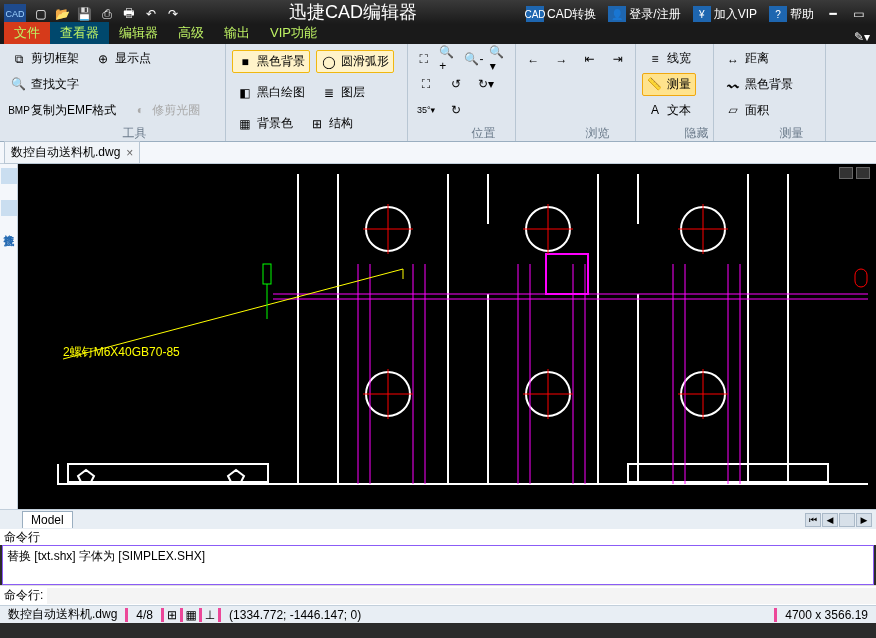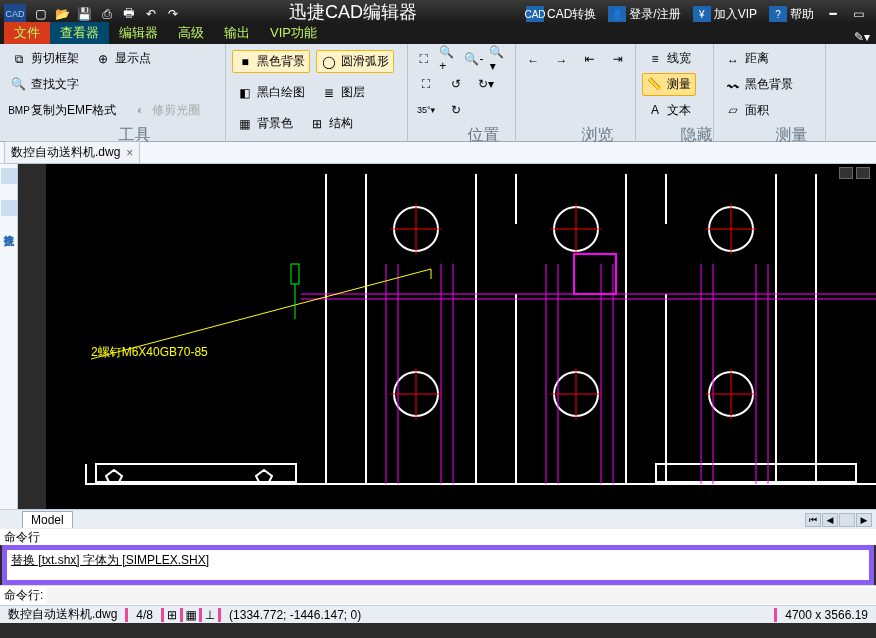--- a/index.html
+++ b/index.html
@@ -25,47 +25,47 @@
 
 
 .ribbon { height: 98px; background: #dfe6ee; border-bottom: 1px solid #9aaec0; display: flex; }
 .rgroup { border-right: 1px solid #b8c6d3; display: flex; flex-direction: column; }
 .rgroup .rows { flex: 1; display: flex; flex-direction: column; justify-content: space-around; padding: 2px 6px; }
 .rgroup .row { display: flex; align-items: center; gap: 6px; min-height: 22px; }
 .rgroup .rbtn2 { display: flex; align-items: center; gap: 4px; padding: 2px 4px; border: 1px solid transparent; border-radius: 2px; cursor: pointer; white-space: nowrap; }
 .rgroup .rbtn2.sel { background: #fff3c9; border-color: #f0b810; }
 .rgroup .rbtn2.sel2 { background: #ffe38d; border-color: #f0a810; }
 .rgroup .ricon2 { width: 16px; height: 16px; display: flex; align-items: center; justify-content: center; font-size: 12px; }
-.rgroup .glabel { height: 16px; text-align: center; color: #6a7a8a; font-size: 16px; padding-left: 44px; }
+.rgroup .glabel { height: 16px; text-align: center; color: #6a7a8a; font-size: 12px; padding-left: 44px; }
 .iconbtn { width: 24px; height: 22px; display: flex; align-items: center; justify-content: center; cursor: pointer; }
 
 
 .doctabs { height: 22px; background: #f4f7fb; border-bottom: 1px solid #c2cfdb; display: flex; align-items: center; padding-left: 4px; }
 .doctab { background: #f0f4f8; border: 1px solid #b8c6d3; padding: 2px 6px; display: flex; align-items: center; gap: 6px; }
 .doctab .x { cursor: pointer; color: #666; }
 
 
-.workarea { position: relative; height: 345px; display: flex; gap: 28px; }
+.workarea { position: relative; height: 345px; display: flex; }
 .sidepanel { width: 18px; background: #f4f7fb; border-right: 1px solid #c2cfdb; display: flex; flex-direction: column; align-items: center; padding-top: 4px; gap: 6px; }
 .sidepanel .sbtn { width: 16px; height: 16px; background: #cadef0; }
 .sidepanel .vtext { writing-mode: vertical-rl; color: #1e66b0; font-size: 11px; margin-top: 4px; }
 .canvas { flex: 1; background: #000; position: relative; overflow: hidden; }
 .canvas svg { position: absolute; top: 0; left: 0; }
 .corner-icons { position: absolute; top: 3px; right: 6px; display: flex; gap: 3px; }
 .corner-icons .ci { width: 14px; height: 12px; background: #333; border: 1px solid #666; cursor: pointer; }
 
 
 .modeltabs { height: 20px; background: #e8eef4; border-top: 1px solid #c2cfdb; display: flex; align-items: center; padding-left: 22px; gap: 11px; }
 .modeltab { background: #fff; border: 1px solid #9aaec0; padding: 1px 8px; border-bottom: none; }
 .scrollctrl { margin-left: auto; display: flex; gap: 1px; padding-right: 4px; }
 .scrollctrl div { width: 16px; height: 14px; background: #d7e0e9; border: 1px solid #aab9c8; cursor: pointer; text-align: center; font-size: 9px; line-height: 12px; }
 
 
 .cmdlabel { height: 16px; background: #fff; padding-left: 4px; }
-.cmdout { height: 40px; background: #fff; border: 5px solid #8b5cf6; padding: 2px 4px; margin: 0 2px; overflow: hidden; text-decoration: underline; }
+.cmdout { height: 40px; background: #fff; border: 1px solid #8b5cf6; padding: 2px 4px; margin: 0 2px; overflow: hidden; }
 .cmdin { height: 20px; display: flex; align-items: center; background: #fff; border-top: 1px solid #ddd; padding-left: 4px; }
 .cmdin input { flex: 1; border: none; background: #f4f4f4; height: 16px; margin-left: 4px; padding: 0 4px; outline: none; }
 
 
 .status { height: 18px; background: #e8eef4; border-top: 1px solid #c2cfdb; display: flex; align-items: center; font-size: 11px; }
 .status .cell { padding: 0 8px; border-left: 3px solid #ec4899; }
 .status .sicon { width: 16px; height: 14px; display: flex; align-items: center; justify-content: center; }
 </style>
 </head>
 <body>

